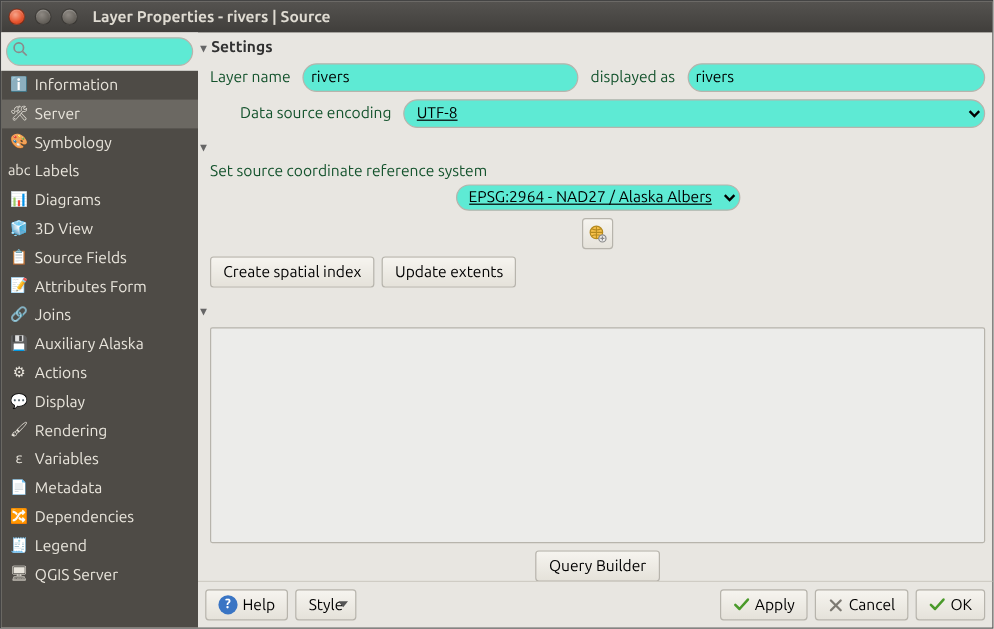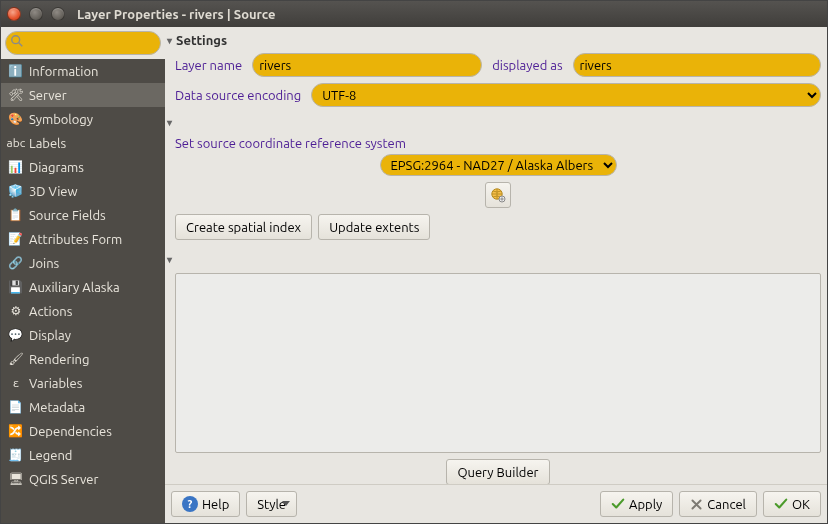--- a/index.html
+++ b/index.html
@@ -21,23 +21,23 @@
   .search .sicon { position: absolute; left: 5px; top: 3px; color: #8a8a8a; }
   .navlist { flex: 1; background: #4e4b46; color: #e9e5dc; overflow: auto; }
   .navlist .item { display: flex; align-items: center; gap: 6px; padding: 3px 8px; cursor: pointer; line-height: 18px; }
   .navlist .item.selected { background: #6b6862; }
   .navlist .item .nicon { width: 14px; display: inline-flex; justify-content: center; font-size: 12px; }
   .main { flex: 1; display: flex; flex-direction: column; min-width: 0; }
   .content { flex: 1; padding: 0 6px 6px 2px; overflow: auto; }
   .section-head { display: flex; align-items: center; gap: 4px; padding: 6px 0 4px 0; font-weight: bold; color: #323232; }
   .tri { font-size: 10px; color: #666; }
   .formrow { display: flex; align-items: center; gap: 10px; padding: 2px 0 4px 0; }
-  .label { color: #4c1d95; }
-  input[type=text], select { background: #eab308; border: 1px solid #b7b4ac; border-radius: 12px; height: 24px; padding: 2px 6px; }
-  select { appearance: auto; }
+  .label { color: #14532d; }
+  input[type=text], select { background: #5eead4; border: 1px solid #b7b4ac; border-radius: 12px; height: 24px; padding: 2px 6px; }
+  select { appearance: auto; text-decoration: underline; }
   .btn { background: linear-gradient(#f6f4ef,#e5e2da); border: 1px solid #b7b4ac; border-radius: 3px; height: 26px; padding: 0 10px; display: inline-flex; align-items: center; gap: 4px; cursor: pointer; }
   .dropbtn { position: relative; }
   .dropbtn .caret { position: absolute; right: 6px; top: 9px; width: 0; height: 0; border-left: 4px solid transparent; border-right: 4px solid transparent; border-top: 5px solid #555; }
   .crs-row { display: flex; gap: 6px; align-items: center; flex-direction: column; }
   .crs-select { flex: 1; }
   .iconbtn { width: 26px; height: 26px; padding: 0; display: inline-flex; align-items: center; justify-content: center; }
   .filterbox { border: 1px solid #b7b4ac; border-radius: 2px; background: #ececea; height: 180px; margin-top: 4px; }
   .content-bottom { display: flex; justify-content: center; padding: 6px 0 0; }
   .footer { border-top: 1px solid #cfccc4; padding: 6px; display: flex; align-items: center; gap: 6px; }
   .footer .spacer { flex: 1; }
@@ -154,21 +154,21 @@
         <div class="section-head">
           <span class="tri">▾</span>
           <span>Settings</span>
         </div>
         <div class="formrow" style="padding-left:8px;">
           <span class="label">Layer name</span>
           <input type="text" style="width: 230px;" value="rivers">
           <span class="label">displayed as</span>
           <input type="text" style="flex: 1 1 0%;" value="rivers">
         </div>
-        <div class="formrow" style="padding-left:8px;">
+        <div class="formrow" style="padding-left:8px;margin-left:25px;">
           <span class="label">Data source encoding</span>
           <select style="flex:1">
             <option>UTF-8</option>
           </select>
         </div>
 
         <div class="section-head">
           <span class="tri">▾</span>
         </div>
         <div style="padding:0 0 4px 8px;">

